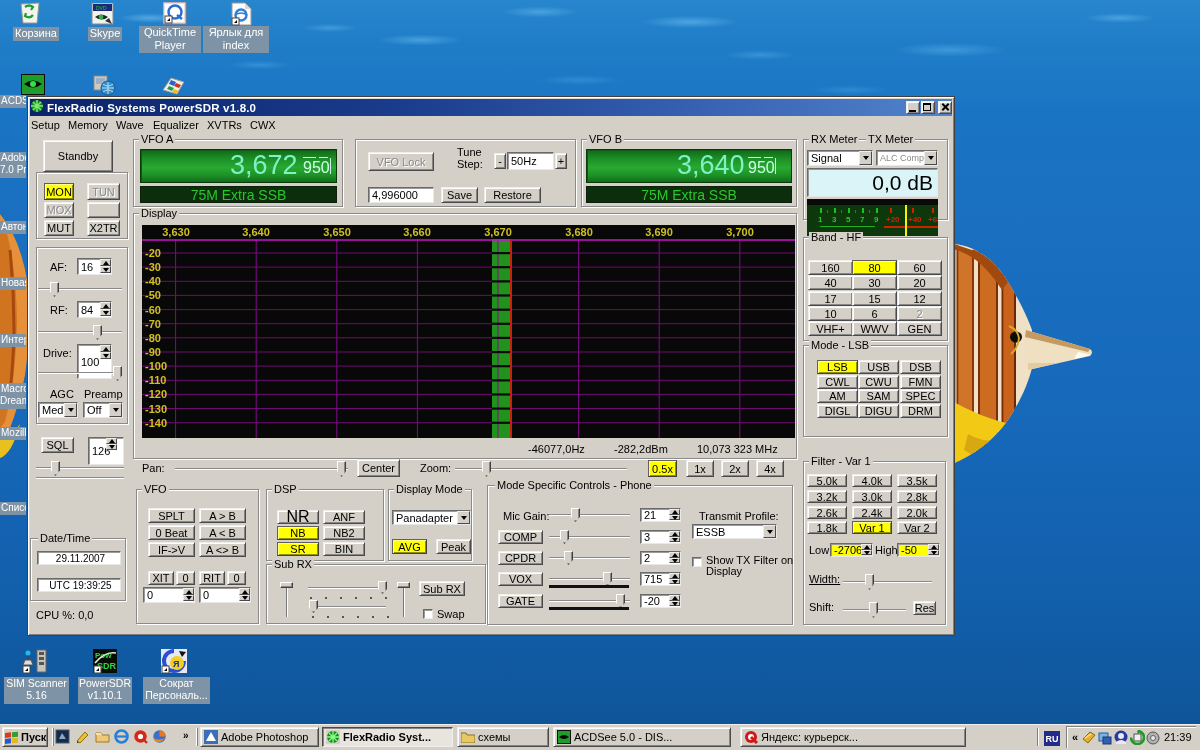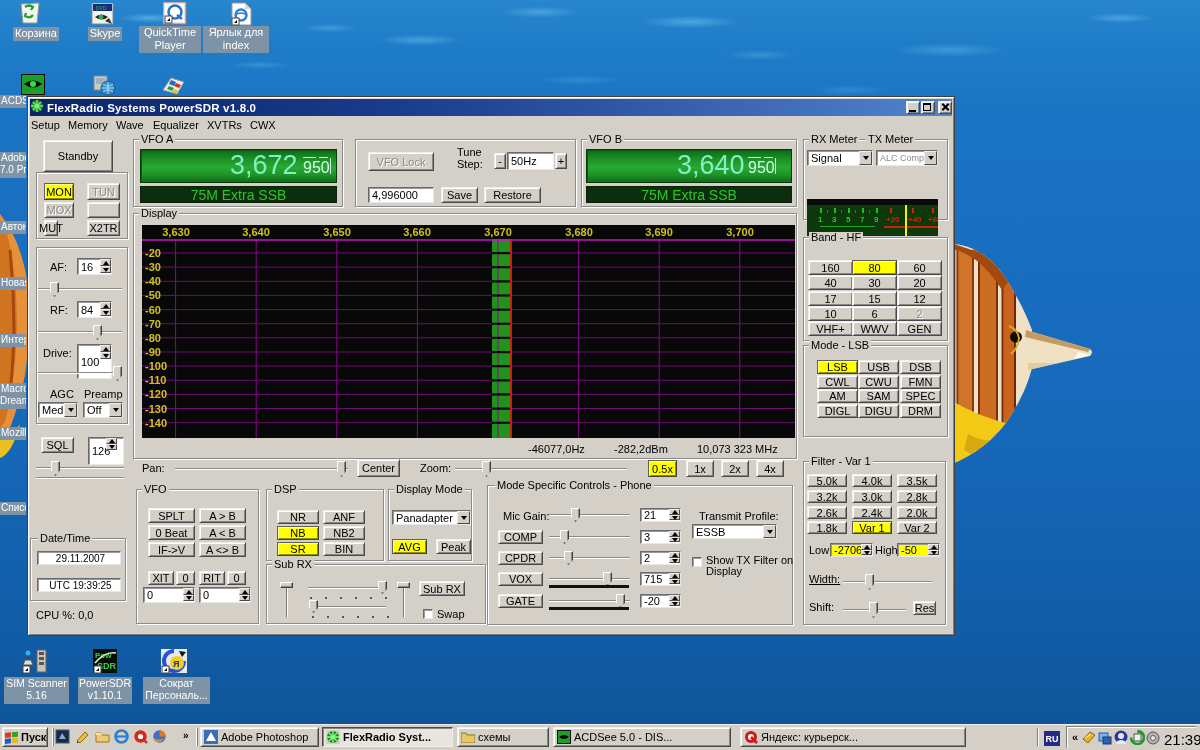--- a/index.html
+++ b/index.html
@@ -201,21 +201,21 @@
 <div class="t" style="left:116px;top:120px;font-size:11px;color:#000;">Wave</div>
 <div class="t" style="left:153px;top:120px;font-size:11px;color:#000;">Equalizer</div>
 <div class="t" style="left:207px;top:120px;font-size:11px;color:#000;">XVTRs</div>
 <div class="t" style="left:250px;top:120px;font-size:11px;color:#000;">CWX</div>
 <div class="b" style="left:43px;top:140px;width:70px;height:32px;font-size:11px;">Standby</div>
 <div class="g" style="left:36px;top:172px;width:92px;height:67px"></div>
 <div class="b yb" style="left:44px;top:183px;width:30px;height:17px;font-size:11px;">MON</div>
 <div class="b db" style="left:87px;top:183px;width:33px;height:17px;font-size:11px;">TUN</div>
 <div class="b db" style="left:44px;top:202px;width:30px;height:16px;font-size:11px;">MOX</div>
 <div class="b" style="left:87px;top:202px;width:33px;height:16px;font-size:11px;"></div>
-<div class="b" style="left:44px;top:220px;width:14px;height:16px;font-size:11px;">MUT</div>
+<div class="b" style="left:44px;top:220px;width:30px;height:16px;font-size:11px;">MUT</div>
 <div class="b" style="left:87px;top:220px;width:33px;height:16px;font-size:11px;">X2TR</div>
 <div class="g" style="left:36px;top:247px;width:92px;height:177px"></div>
 <div class="t" style="left:50px;top:262px;font-size:11px;color:#000;">AF:</div>
 <div class="f" style="left:77px;top:258px;width:35px;height:17px;font-size:11px;justify-content:flex-start;">16</div>
 <div class="sb" style="left:100px;top:259px;width:11px;height:7px">
       <div class="tu"></div>
     </div>
 <div class="sb" style="left:100px;top:266px;width:11px;height:7px">
       <div class="td"></div>
     </div>
@@ -299,20 +299,21 @@
 <div class="gl" style="left:809px;top:134px">RX Meter</div>
 <div class="gl" style="left:866px;top:134px">TX Meter</div>
 <div class="f" style="left:807px;top:150px;width:66px;height:16px;font-size:11px;background:#fff;">Signal</div>
 <div class="sb" style="left:859px;top:151px;width:13px;height:14px">
       <div class="td"></div>
     </div>
 <div class="f" style="left:876px;top:150px;width:62px;height:16px;font-size:9px;color:#8a8a8a;background:#fff;">ALC Comp</div>
 <div class="sb" style="left:924px;top:151px;width:13px;height:14px">
       <div class="td"></div>
     </div>
+<div class="f" style="left:807px;top:168px;width:131px;height:29px;background:#daf4f8;justify-content:flex-end;font-size:21px;padding-right:4px">0,0 dB</div>
 <div class="abs" style="left:807px;top:199px;width:131px;height:6px;background:#0a0a0a"></div>
 <div class="abs" style="left:807px;top:205px;width:131px;height:31px;background:#0c380c;overflow:hidden">
 <div class="abs" style="left:13px;top:3px;width:2px;height:5px;background:#22bb22"></div>
 <div class="abs" style="left:11px;top:10px;font:bold 8px 'Liberation Sans';color:#22cc22">1</div>
 <div class="abs" style="left:20px;top:5px;width:1px;height:3px;background:#1a8a1a"></div>
 <div class="abs" style="left:27px;top:3px;width:2px;height:5px;background:#22bb22"></div>
 <div class="abs" style="left:25px;top:10px;font:bold 8px 'Liberation Sans';color:#22cc22">3</div>
 <div class="abs" style="left:34px;top:5px;width:1px;height:3px;background:#1a8a1a"></div>
 <div class="abs" style="left:41px;top:3px;width:2px;height:5px;background:#22bb22"></div>
 <div class="abs" style="left:39px;top:10px;font:bold 8px 'Liberation Sans';color:#22cc22">5</div>
@@ -499,21 +500,21 @@
     </div>
 <div class="f" style="left:199px;top:587px;width:52px;height:16px;font-size:11px;justify-content:flex-start;">0</div>
 <div class="sb" style="left:239px;top:588px;width:11px;height:7px">
       <div class="tu"></div>
     </div>
 <div class="sb" style="left:239px;top:595px;width:11px;height:6px">
       <div class="td"></div>
     </div>
 <div class="g" style="left:266px;top:489px;width:118px;height:72px"></div>
 <div class="gl" style="left:272px;top:484px">DSP</div>
-<div class="b" style="left:277px;top:510px;width:42px;height:14px;font-size:11px;">NR</div>
+<div class="b" style="left:277px;top:510px;width:42px;height:14px;font-size:16px;">NR</div>
 <div class="b" style="left:323px;top:510px;width:42px;height:14px;font-size:11px;">ANF</div>
 <div class="b yb" style="left:277px;top:526px;width:42px;height:14px;font-size:11px;">NB</div>
 <div class="b" style="left:323px;top:526px;width:42px;height:14px;font-size:11px;">NB2</div>
 <div class="b yb" style="left:277px;top:542px;width:42px;height:14px;font-size:11px;">SR</div>
 <div class="b" style="left:323px;top:542px;width:42px;height:14px;font-size:11px;">BIN</div>
 <div class="g" style="left:388px;top:489px;width:84px;height:72px"></div>
 <div class="gl" style="left:394px;top:484px">Display Mode</div>
 <div class="f" style="left:392px;top:510px;width:79px;height:15px;font-size:11px;background:#fff;">Panadapter</div>
 <div class="sb" style="left:457px;top:511px;width:13px;height:13px">
       <div class="td"></div>
@@ -704,13 +705,13 @@
     </svg>
 <svg class="abs" style="left:1130px;top:730px" width="15" height="15" viewBox="0 0 15 15">
 <path d="M7.5,1 A6.5,6.5 0 1 1 1,7.5" fill="none" stroke="#22982a" stroke-width="2.6"></path>
       <path d="M7.5,4 L7.5,1 L10.5,2.5 Z" fill="#22982a"></path>
 <rect x="4" y="4" width="7" height="7" fill="#f0f0f0" stroke="#555"></rect>
     </svg>
 <svg class="abs" style="left:1146px;top:731px" width="14" height="14" viewBox="0 0 14 14">
 <circle cx="7" cy="7" r="6" fill="#b0b0b0" stroke="#555"></circle>
       <circle cx="7" cy="7" r="2.5" fill="#e8e8e8" stroke="#666"></circle>
     </svg>
-<div class="t" style="left:1164px;top:732px;font-size:15px">21:39</div>
+<div class="t" style="left:1164px;top:732px;font-size:11px">21:39</div>
 </div>
 </body></html>

